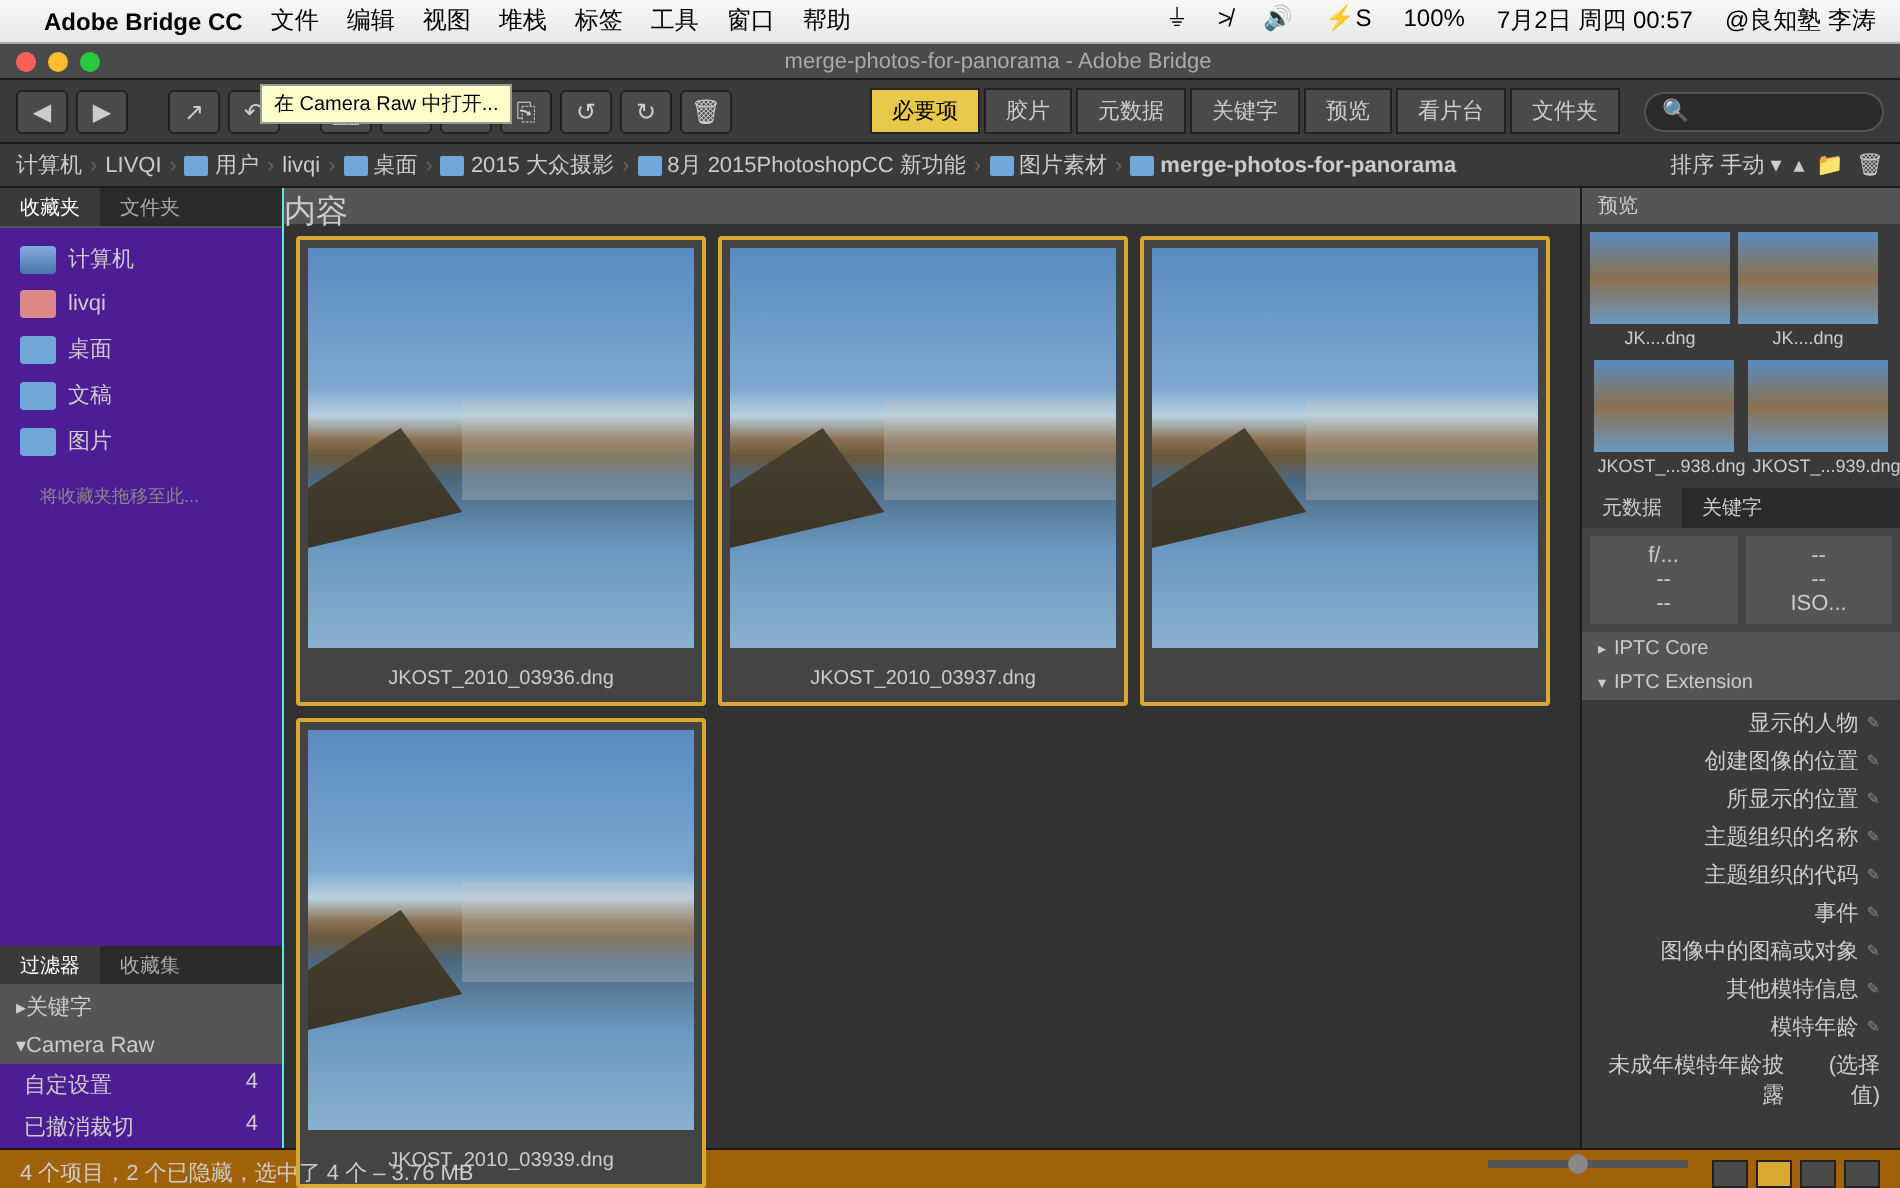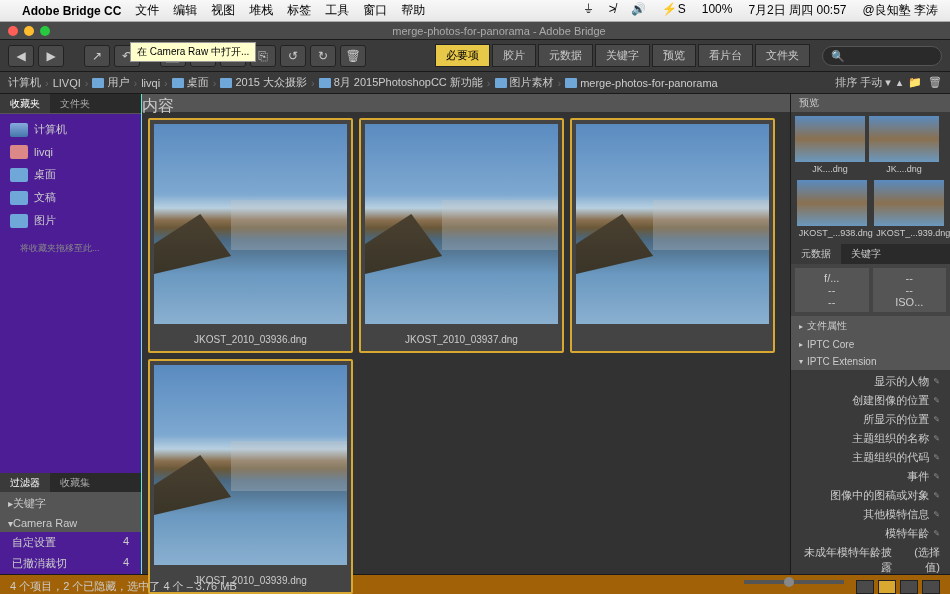--- a/index.html
+++ b/index.html
@@ -16,21 +16,21 @@
 .toolbar{height:32px;background:#3a3a3a;display:flex;align-items:center;padding:0 8px;gap:4px;border-bottom:1px solid #1a1a1a}
 .tbtn{width:26px;height:22px;background:#4a4a4a;border:1px solid #222;border-radius:3px;display:flex;align-items:center;justify-content:center;font-size:12px;color:#ccc;cursor:pointer}
 .tooltip{position:absolute;top:42px;left:130px;background:#ffc;color:#000;padding:2px 6px;font-size:10px;border:1px solid #999;z-index:10}
 .tabs{margin-left:auto;display:flex;gap:2px}
 .tab{padding:3px 10px;background:#4a4a4a;border:1px solid #222;font-size:11px;cursor:pointer}
 .tab.active{background:#e8c848;color:#000;font-weight:normal}
 .searchbox{width:120px;height:20px;background:#2a2a2a;border:1px solid #555;border-radius:10px;margin-left:8px;padding:0 8px}
 .pathbar{height:22px;background:#3a3a3a;display:flex;align-items:center;padding:0 8px;font-size:10px;border-bottom:1px solid #1a1a1a;position:relative}
 .pathbar .crumb{display:flex;align-items:center;gap:3px;color:#aaa;cursor:pointer}
 .pathbar .sep{margin:0 4px;color:#666}
-.pathbar .last{color:#fff;font-weight:normal}
+.pathbar .last{color:#fff;font-weight:bold}
 .pathbar .ficon{width:12px;height:10px;background:#6fa8d8;border-radius:1px}
 .path-right{margin-left:auto;display:flex;align-items:center;gap:6px;font-size:10px}
 .main{display:flex;height:480px}
 .left{width:142px;background:#4c1d95;border-right:1px solid #5eead4;display:flex;flex-direction:column}
 .panel-tabs{height:20px;background:#2a2a2a;display:flex;border-bottom:1px solid #555}
 .ptab{padding:3px 10px;font-size:10px;color:#aaa;cursor:pointer}
 .ptab.active{background:#3a3a3a;color:#fff}
 .favlist{padding:4px 0}
 .favitem{display:flex;align-items:center;padding:4px 10px;gap:6px;cursor:pointer}
 .favicon{width:18px;height:14px;border-radius:2px}
@@ -279,21 +279,20 @@
           <div>f/...</div>
           <div>--</div>
           <div>--</div>
         </div>
       <div class="meta-cell">
           <div>--</div>
           <div>--</div>
           <div>ISO...</div>
         </div>
     </div>
-    <div class="section">文件属性</div>
     <div class="section">IPTC Core</div>
     <div class="section open">IPTC Extension</div>
     <div class="props">
       <div class="prop">
           <span>显示的人物</span>
           <span class="pen">✎</span>
         </div>
       <div class="prop">
           <span>创建图像的位置</span>
           <span class="pen">✎</span>

